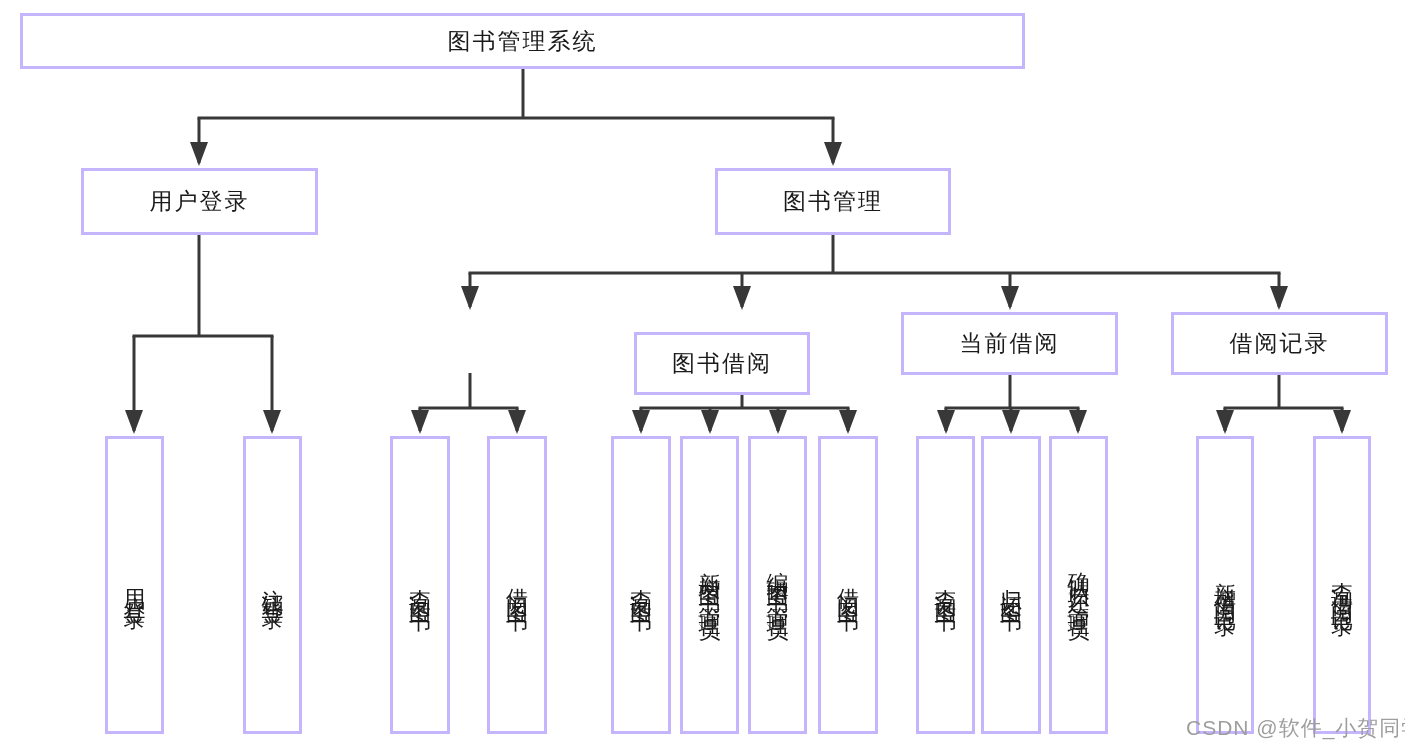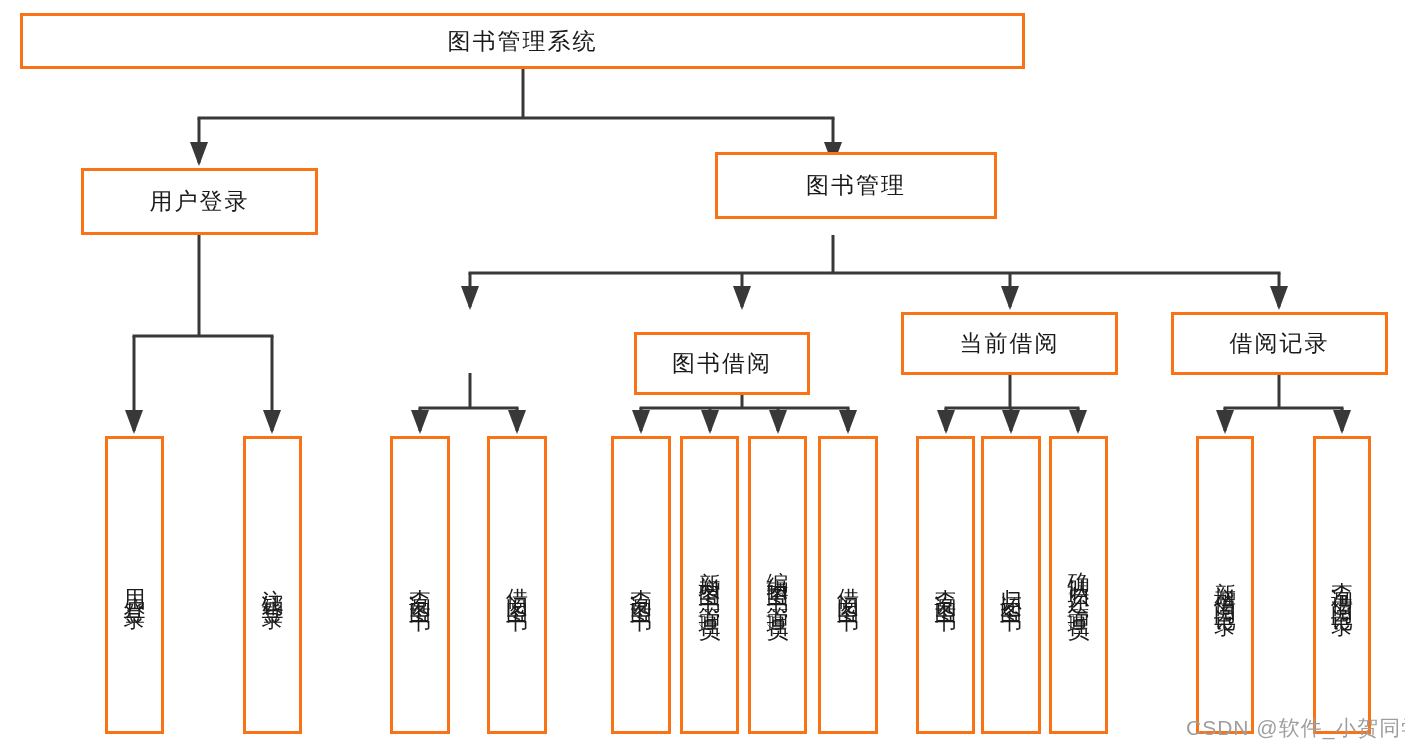--- a/index.html
+++ b/index.html
@@ -15,21 +15,21 @@
   svg.connectors {
     position: absolute;
     left: 0; top: 0;
     width: 1405px; height: 747px;
     z-index: 0;
   }
   .box {
     position: absolute;
     box-sizing: border-box;
     background: #ffffff;
-    border: 3px solid #f97316;
+    border: 3px solid #c4b5fd;
     display: flex;
     align-items: center;
     justify-content: center;
     font-size: 23px;
     letter-spacing: 2px;
     line-height: 1;
     z-index: 1;
     white-space: nowrap;
   }
   .leaf {
@@ -98,21 +98,21 @@
       <line x1="1011" y1="408" x2="1011" y2="431" marker-end="url(#ah)"></line>
       <line x1="1078" y1="408" x2="1078" y2="431" marker-end="url(#ah)"></line>
       <line x1="1225" y1="408" x2="1225" y2="431" marker-end="url(#ah)"></line>
       <line x1="1342" y1="408" x2="1342" y2="431" marker-end="url(#ah)"></line>
     </g>
   </svg>
 
   <div class="box" style="left:20px;top:13px;width:1005px;height:56px">图书管理系统</div>
 
   <div class="box" style="left:81px;top:168px;width:237px;height:67px">用户登录</div>
-  <div class="box" style="left:715px;top:152px;width:282px;height:67px">图书管理</div>
+  <div class="box" style="left:715px;top:168px;width:236px;height:67px">图书管理</div>
 
   <div class="box" style="left:634px;top:332px;width:176px;height:63px">图书借阅</div>
   <div class="box" style="left:1171px;top:312px;width:217px;height:63px">借阅记录</div>
   <div class="box" style="left:901px;top:312px;width:217px;height:63px">当前借阅</div>
 
   <div class="box leaf" style="left:105px;top:436px;width:59px;height:298px">用户登录</div>
   <div class="box leaf" style="left:243px;top:436px;width:59px;height:298px">注销登录</div>
 
   <div class="box leaf" style="left:390px;top:436px;width:60px;height:298px">查询图书</div>
   <div class="box leaf" style="left:487px;top:436px;width:60px;height:298px">借阅图书</div>

